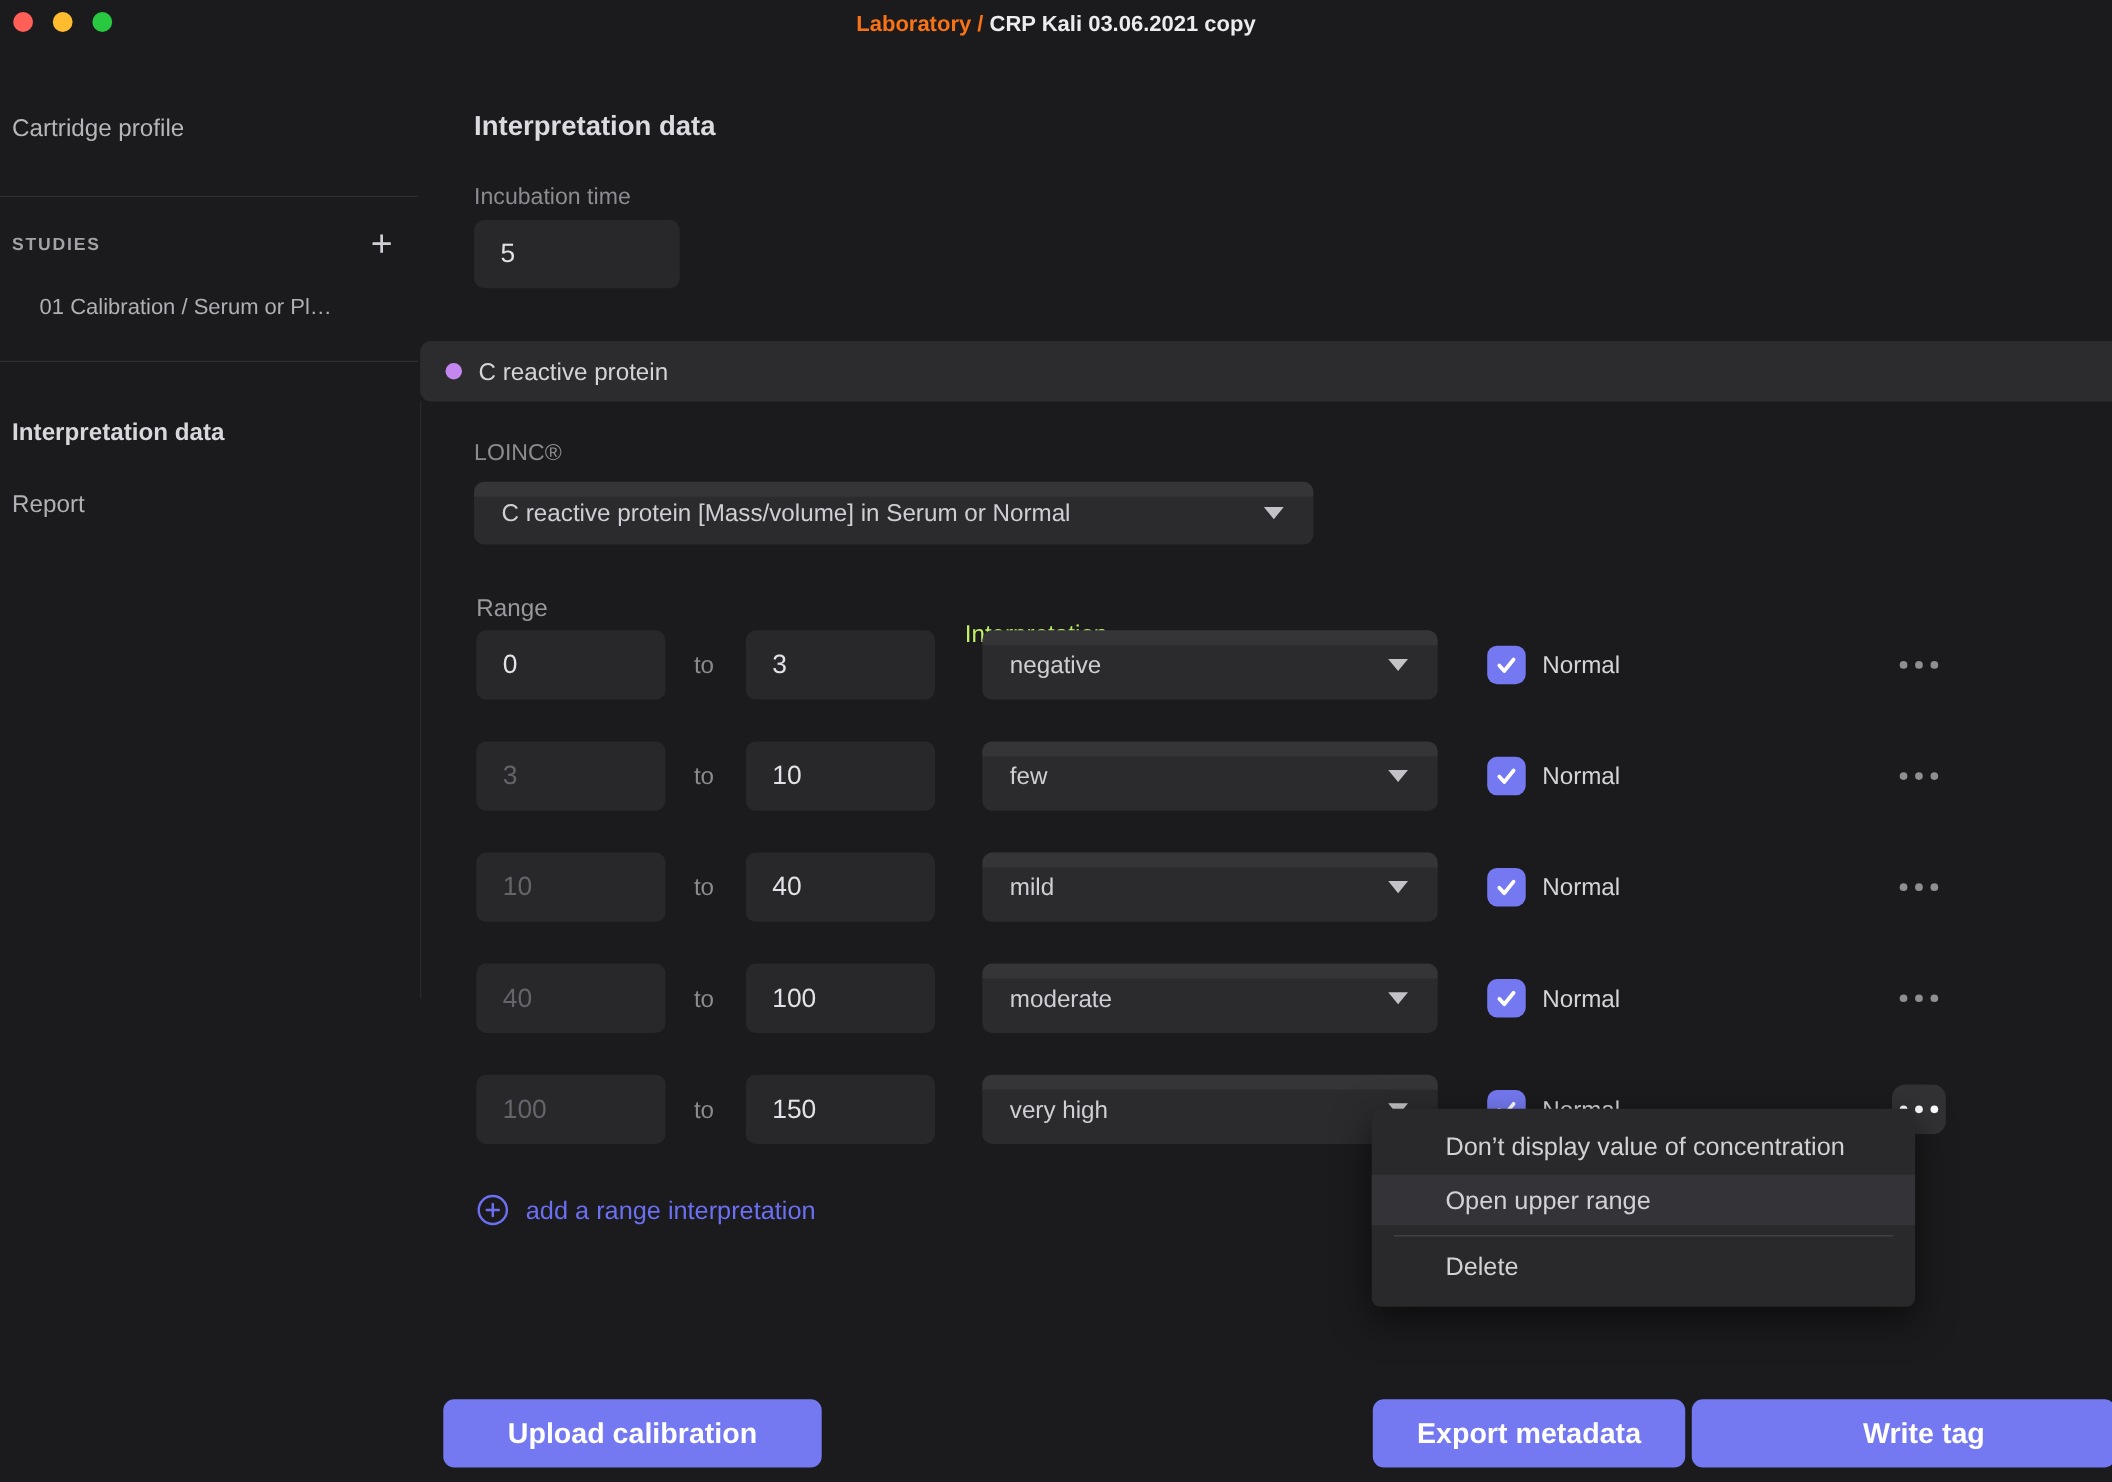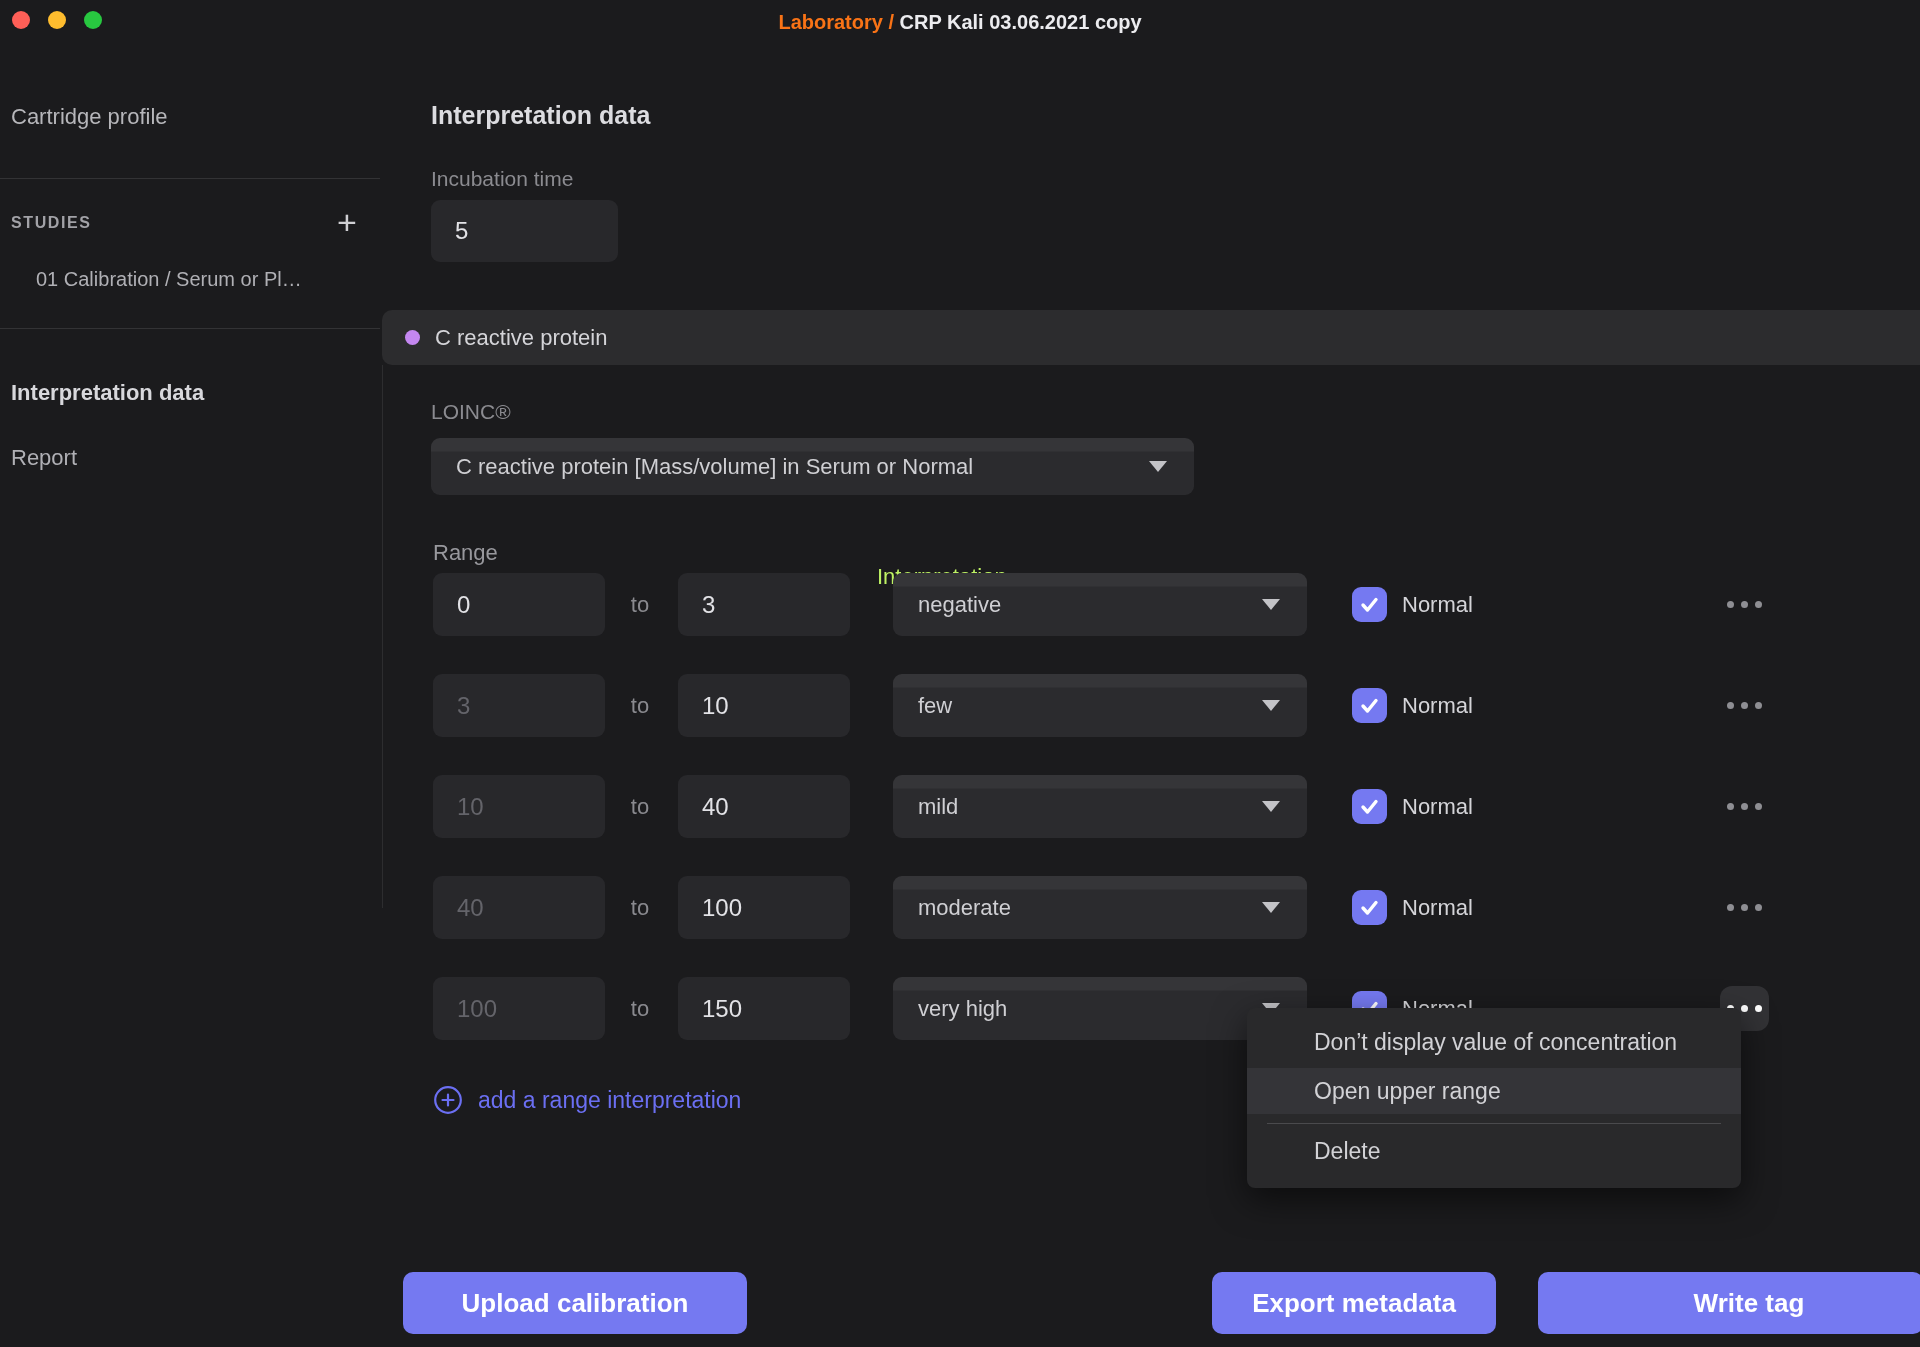--- a/index.html
+++ b/index.html
@@ -81,21 +81,21 @@
   .menu-item { height:52px; display:flex; align-items:center; padding-left:67px; font-size:23px; color:#d2d2d6; cursor:pointer; }
   .menu-item.hl { background:#343438; height:46px; }
   .menu-item.last { height:54px; }
   .menu-sep { height:1px; background:#4a4a4d; margin:9px 20px 0 20px; }
 
   
   .btn { position:absolute; top:1272px; height:62px; background:var(--accent); border:none; border-radius:10px;
     color:#fff; font-weight:700; font-size:26px; font-family:"Liberation Sans", sans-serif;
     display:flex; align-items:center; justify-content:center; cursor:pointer; }
   .btn-upload { left:403px; width:344px; }
-  .btn-export { left:1212px; width:284px; }
+  .btn-export { left:1248px; width:284px; }
   .btn-write { left:1538px; width:385px;padding-left:37px; }
 </style>
 </head>
 <body>
 
 <div id="root" style="--accent: #7579f1; --link: #6b6ff2; --dot: #c487f0;">
 
   <div class="abs tl red" style="background: rgb(255, 95, 87);"></div>
   <div class="abs tl yellow" style="background: rgb(254, 188, 46);"></div>
   <div class="abs tl green" style="background: rgb(40, 200, 64);"></div>

